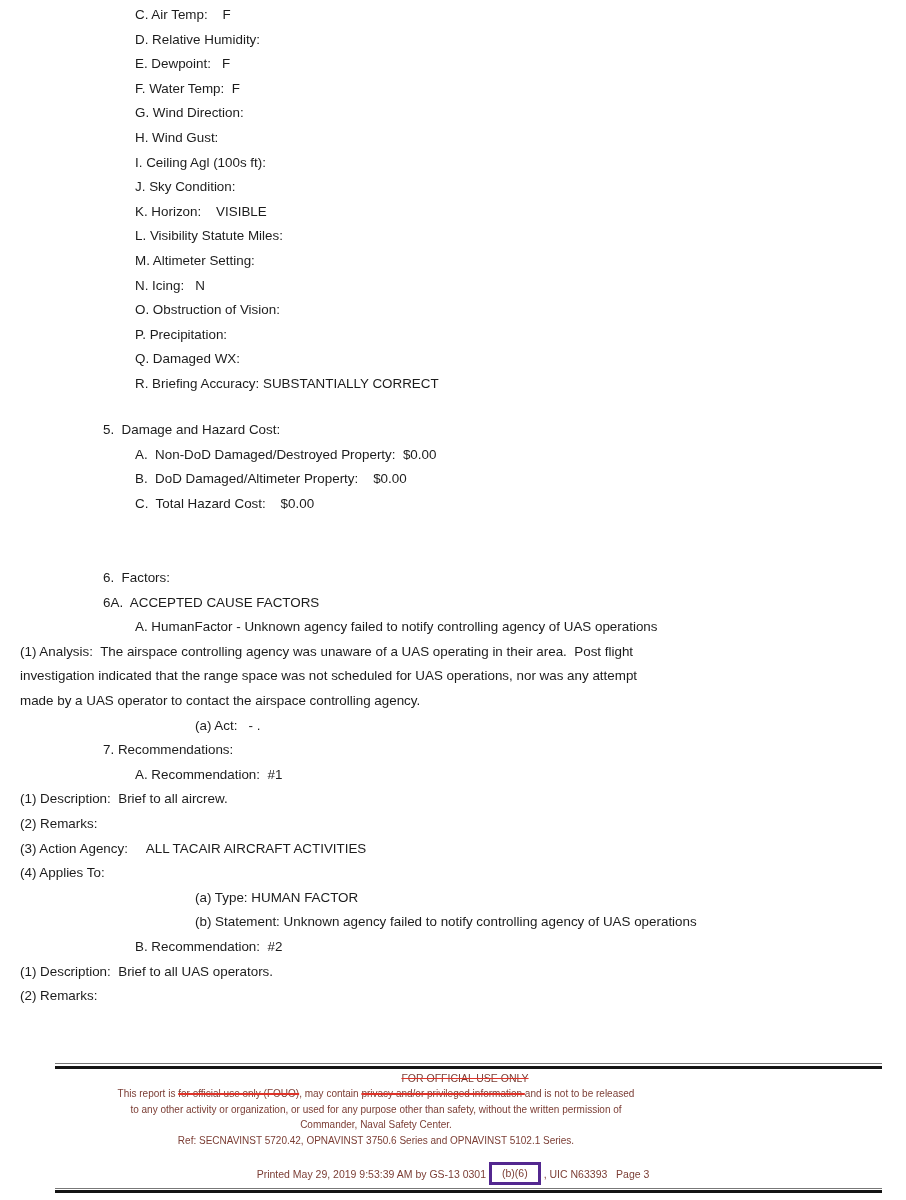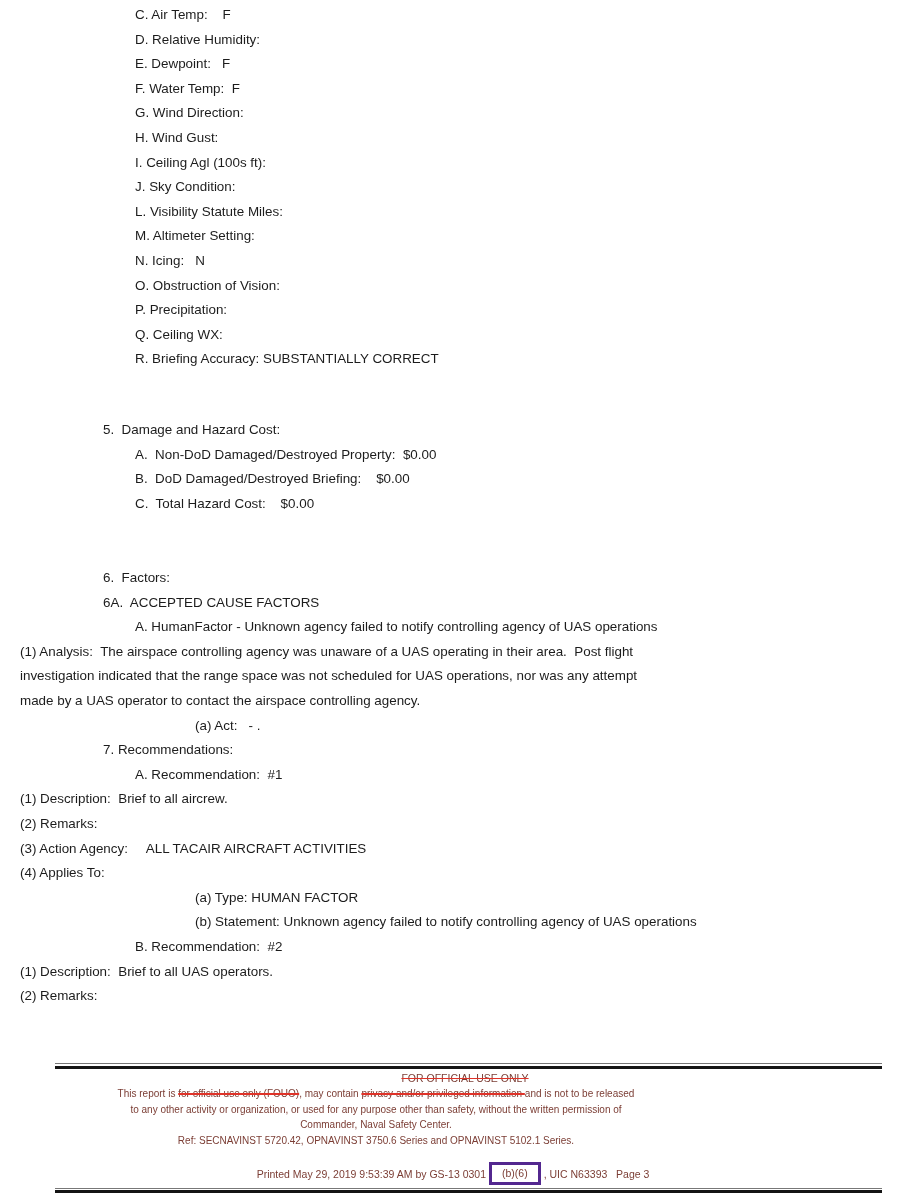--- a/index.html
+++ b/index.html
@@ -73,33 +73,34 @@
 
   <div class="block" style="top:3px;">
     <div class="ln i1">C. Air Temp:    F</div>
     <div class="ln i1">D. Relative Humidity:</div>
     <div class="ln i1">E. Dewpoint:   F</div>
     <div class="ln i1">F. Water Temp:  F</div>
     <div class="ln i1">G. Wind Direction:</div>
     <div class="ln i1">H. Wind Gust:</div>
     <div class="ln i1">I. Ceiling Agl (100s ft):</div>
     <div class="ln i1">J. Sky Condition:</div>
+    <div class="ln i1">K. Horizon:    VISIBLE</div>
     <div class="ln i1">L. Visibility Statute Miles:</div>
     <div class="ln i1">M. Altimeter Setting:</div>
     <div class="ln i1">N. Icing:   N</div>
     <div class="ln i1">O. Obstruction of Vision:</div>
     <div class="ln i1">P. Precipitation:</div>
-    <div class="ln i1">Q. Ceiling WX:</div>
+    <div class="ln i1">Q. Damaged WX:</div>
     <div class="ln i1">R. Briefing Accuracy: SUBSTANTIALLY CORRECT</div>
   </div>
 
   <div class="block" style="top:418px;">
     <div class="ln i0">5.  Damage and Hazard Cost:</div>
     <div class="ln i1">A.  Non-DoD Damaged/Destroyed Property:  $0.00</div>
-    <div class="ln i1">B.  DoD Damaged/Destroyed Briefing:    $0.00</div>
+    <div class="ln i1">B.  DoD Damaged/Altimeter Property:    $0.00</div>
     <div class="ln i1">C.  Total Hazard Cost:    $0.00</div>
   </div>
 
   <div class="block" style="top:566px;">
     <div class="ln i0">6.  Factors:</div>
     <div class="ln i0">6A.  ACCEPTED CAUSE FACTORS</div>
     <div class="ln i1">A. HumanFactor - Unknown agency failed to notify controlling agency of UAS operations</div>
     <div class="ln i2">(1) Analysis:  The airspace controlling agency was unaware of a UAS operating in their area.  Post flight</div>
     <div class="ln i2">investigation indicated that the range space was not scheduled for UAS operations, nor was any attempt</div>
     <div class="ln i2">made by a UAS operator to contact the airspace controlling agency.</div>

